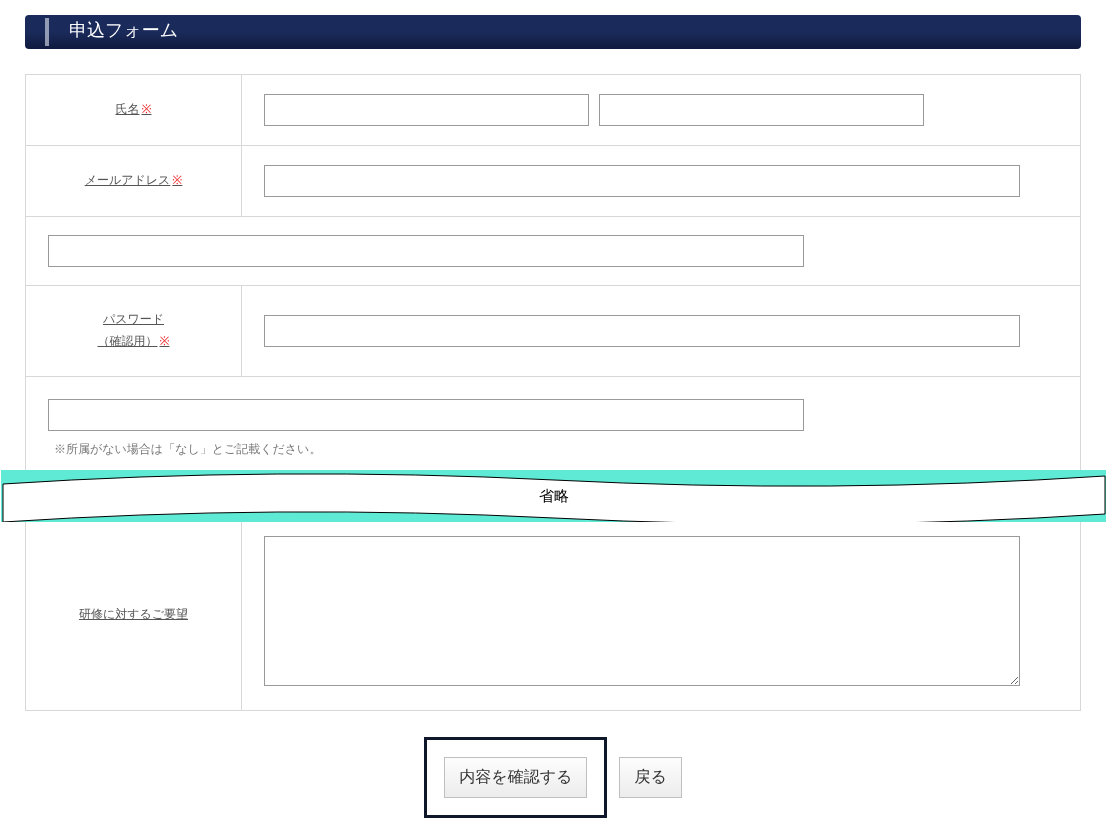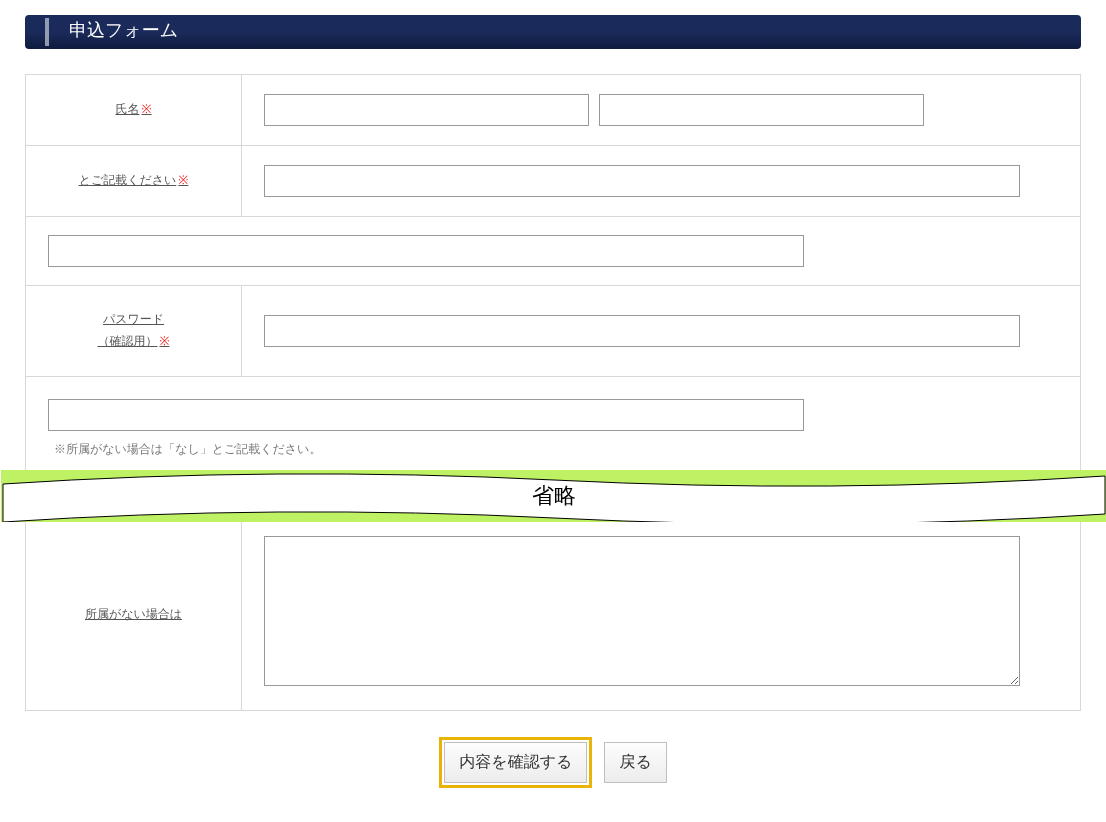--- a/index.html
+++ b/index.html
@@ -72,23 +72,23 @@
     .full-input { width: 100%; max-width: 756px; }
     .hint-text { color: #777; font-size: 12px; margin-top: 10px; margin-left: 6px; }
     .omit-banner {
       position: relative;
       width: 1106px;
       margin-left: -25px;
       height: 52px;
       display: flex;
       align-items: center;
       justify-content: center;
-      font-size: 22px;
+      font-size: 15px;
       color: #000;
-      background: #bef264;
+      background: #5eead4;
       margin-top: -2px;
       margin-bottom: -2px;
       z-index: 5;
     }
     .omit-banner svg { position:absolute; top:0; left:0; width:100%; height:100%; }
     .omit-text { position: relative; z-index: 2; }
     .textarea-input {
       width: 100%;
       max-width: 756px;
       height: 150px;
@@ -109,22 +109,22 @@
     .btn {
       border: 1px solid #bfbfbf;
       background: linear-gradient(to bottom, #fdfdfd, #ececec);
       padding: 9px 14px;
       font-size: 16px;
       color: #333;
       cursor: pointer;
       font-family: inherit;
     }
     .confirm-wrap {
-      border: 3px solid #eab308;
-      padding: 2px;
+      border: 3px solid #0f172a;
+      padding: 17px;
     }
   </style>
 </head>
 <body>
 
 <div class="form-header">
   <span class="header-bar"></span>
   <span>申込フォーム</span>
 </div>
 
@@ -140,21 +140,21 @@
       <div class="name-inputs">
         <input type="text" class="text-input" value="" style="">
         <input type="text" class="text-input" value="" style="">
       </div>
     </div>
   </div>
 
   <div class="form-row">
     <div class="label-cell">
       <span class="label-inner">
-        <span>とご記載ください</span><span class="req">※</span>
+        <span>メールアドレス</span><span class="req">※</span>
       </span>
     </div>
     <div class="input-cell">
       <input type="text" class="text-input full-input" value="" style="">
     </div>
   </div>
 
   <div class="form-row">
     <div class="input-cell">
       <input type="password" class="text-input full-input" value="" style="">
@@ -183,21 +183,21 @@
   <div class="omit-banner">
     <svg viewBox="0 0 1106 52" preserveAspectRatio="none">
       <path d="M 2 14 Q 276 -4 553 10 Q 830 24 1104 6 L 1104 44 Q 830 62 553 48 Q 276 34 2 52 Z" fill="#ffffff" stroke="#000" stroke-width="1"></path>
     </svg>
     <span class="omit-text">省略</span>
   </div>
 
   <div class="form-row">
     <div class="label-cell" style="min-height:190px;">
       <span class="label-inner">
-        <span>所属がない場合は</span>
+        <span>研修に対するご要望</span>
       </span>
     </div>
     <div class="input-cell" style="padding-top:10px; padding-bottom:18px;">
       <textarea class="textarea-input" style=""></textarea>
     </div>
   </div>
 
 </div>
 
 <div class="button-row">

